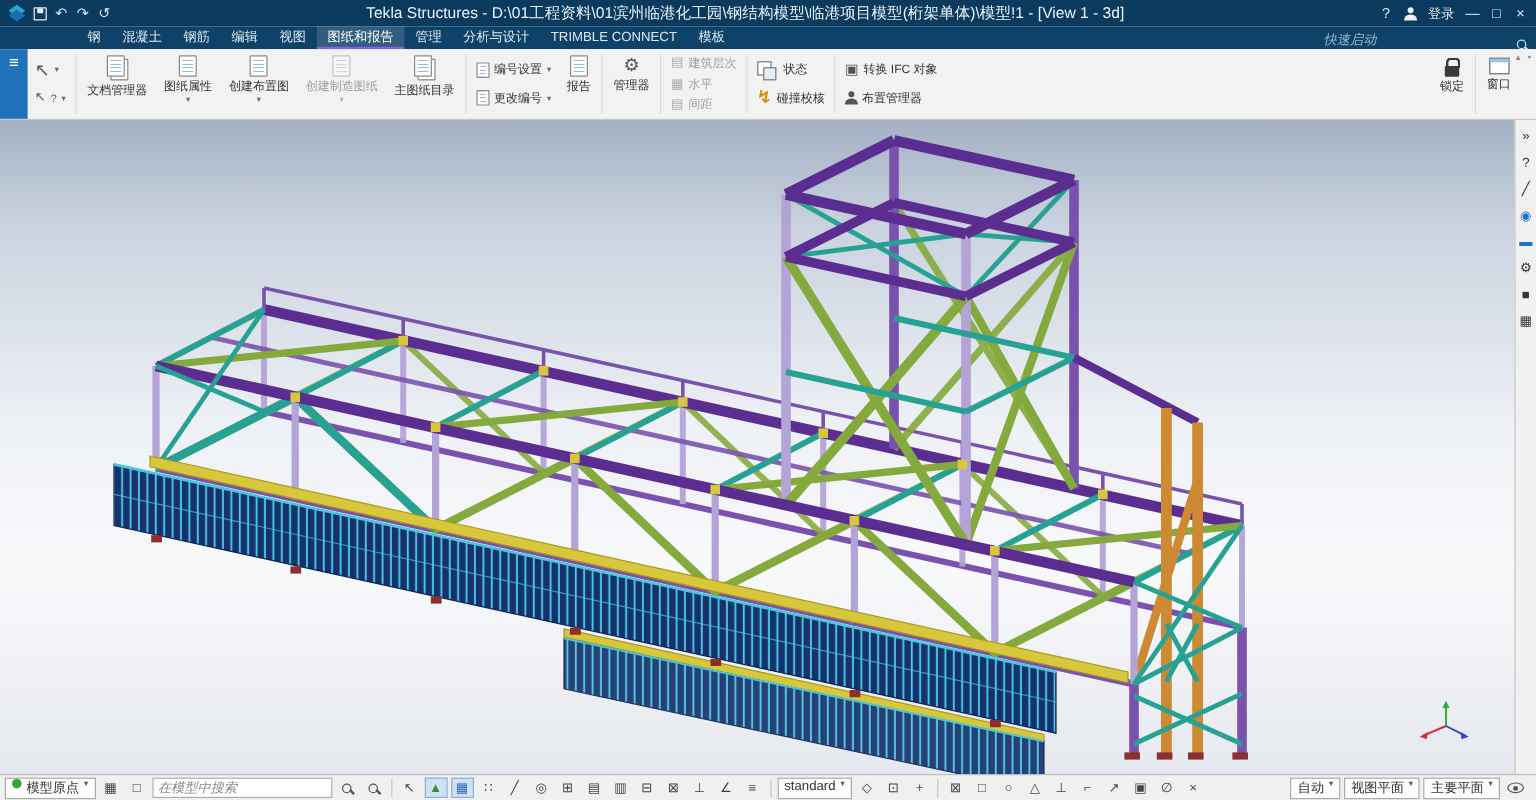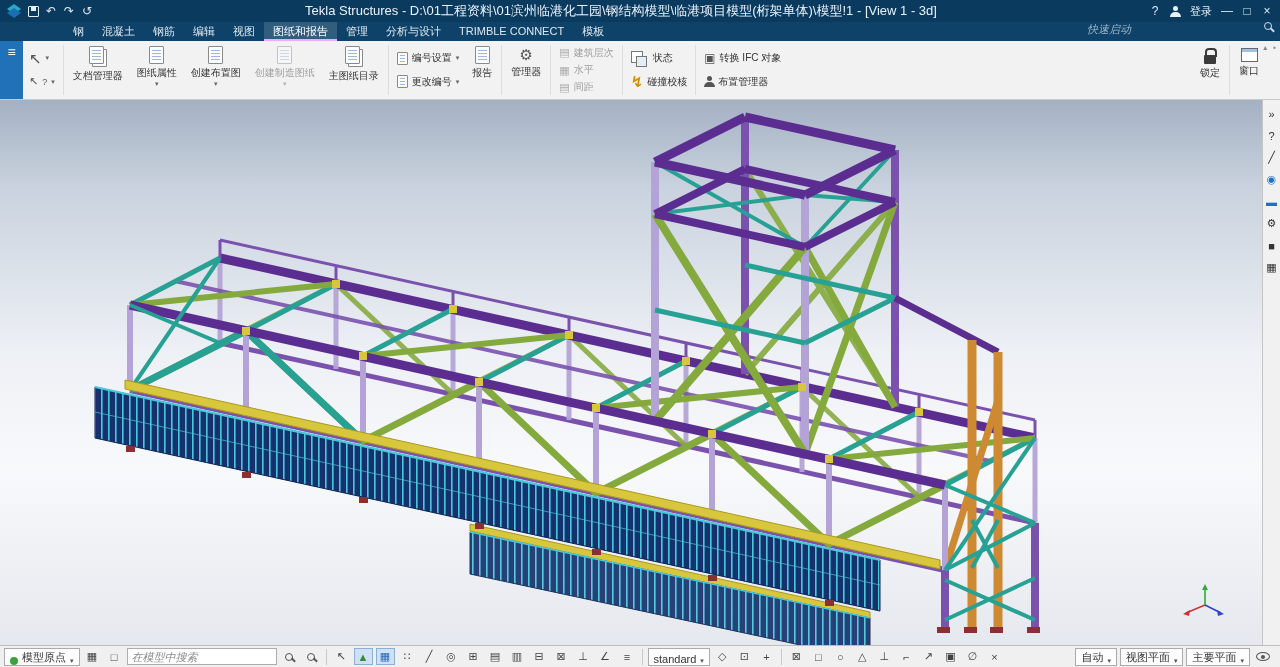--- a/index.html
+++ b/index.html
@@ -20,22 +20,22 @@
   .floppy { width:11px; height:11px; border:1px solid #e8f0f8; border-radius:1px; position:relative; }
   .floppy::before { content:""; position:absolute; left:2px; right:2px; top:0; height:4px; background:#e8f0f8; }
   .person { width:10px; height:11px; position:relative; }
   .person::before { content:""; position:absolute; left:3px; top:0; width:5px; height:5px; border-radius:50%; background:#e8f0f8; }
   .person::after { content:""; position:absolute; left:0; bottom:0; width:11px; height:5px; border-radius:5px 5px 0 0; background:#e8f0f8; }
 
   
   .menubar { height:19px; background:var(--c-menubar); display:flex; align-items:stretch;
     color:#dde8f1; font-size:11px; padding-left:64px; flex:0 0 19px; }
   .menu-item { padding:0 9px; line-height:19px; white-space:nowrap; cursor:default; }
-  .menu-item.active { background:rgba(255,255,255,.15); border-bottom:2px solid #f0abfc; color:#fff; }
-  .ql-wrap { margin-left:auto; display:flex; align-items:flex-start; gap:17px; padding-right:8px;font-family:Liberation Mono, monospace; }
+  .menu-item.active { background:rgba(255,255,255,.15); border-bottom:2px solid #8b5cf6; color:#fff; }
+  .ql-wrap { margin-left:auto; display:flex; align-items:flex-end; gap:1px; padding-right:8px; }
   .ql-input { width:160px; height:15px; background:transparent; border:none; outline:none;
     color:#dfe9f2; font-size:11px; font-family:inherit; }
   .ql-input::placeholder { font-style:italic; color:#9db7cb; }
   .mag { width:8px; height:8px; border:1.5px solid #cfdde9; border-radius:50%; position:relative; display:inline-block; }
   .mag::after { content:""; position:absolute; width:5px; height:1.5px; background:#cfdde9;
     right:-4px; bottom:-1px; transform:rotate(45deg); }
   .mag.dark { border-color:#555; } .mag.dark::after { background:#555; }
 
   
   .ribbon { height:59px; background:var(--c-ribbon_bg); display:flex; align-items:stretch;
@@ -83,21 +83,21 @@
 
   
   .sP{stroke:var(--c-purple)} .sL{stroke:var(--c-lavender)} .sV{stroke:var(--c-violet)}
   .sG{stroke:var(--c-green)} .sT{stroke:var(--c-teal)} .sO{stroke:var(--c-orange)}
   .fY{fill:var(--c-yellow)} .fM{fill:var(--c-maroon)}
   .nf{fill:none}
 
   
   .statusbar { height:22px; background:#f0f0f0; border-top:1px solid #bdbdbd; display:flex;
     align-items:center; padding:0 4px; gap:3px; font-size:11px; color:#333; flex:0 0 22px; }
-  .sb-drop { display:flex; align-items:flex-end; gap:4px; background:#fdfdfd; border:1px solid #ababab;
+  .sb-drop { display:flex; align-items:flex-start; gap:4px; background:#fdfdfd; border:1px solid #ababab;
     height:18px; padding:0 5px; white-space:nowrap; cursor:default; }
   .crt { font-size:7px; color:#555; }
   .dot { width:8px; height:8px; border-radius:50%; background:#3aa33a; }
   .sic { width:19px; height:17px; display:flex; align-items:center; justify-content:center;
     font-size:11px; color:#444; border:1px solid transparent; cursor:default; }
   .sic.act { background:#cfe1f5; border-color:#8ab0d8; color:#2a6ab8; }
   .sic.grn { color:#3a8a3a; }
   .sb-sep { width:1px; height:16px; background:#c8c8c8; margin:0 2px; }
   .sb-search { width:150px; height:17px; border:1px solid #adadad; background:#fff; font-size:11px;
     padding:0 4px; font-family:inherit; outline:none; }

